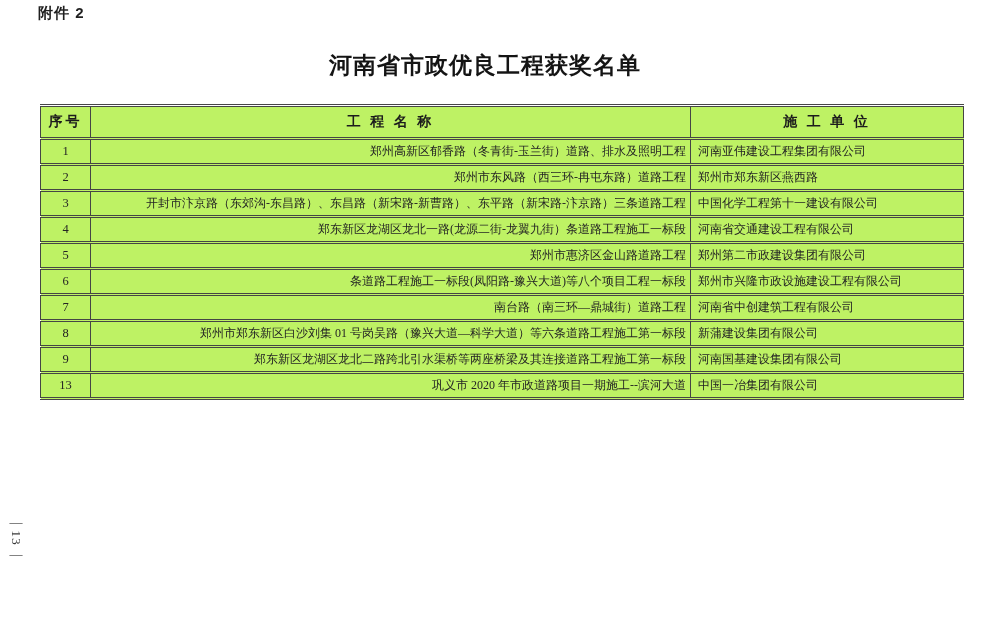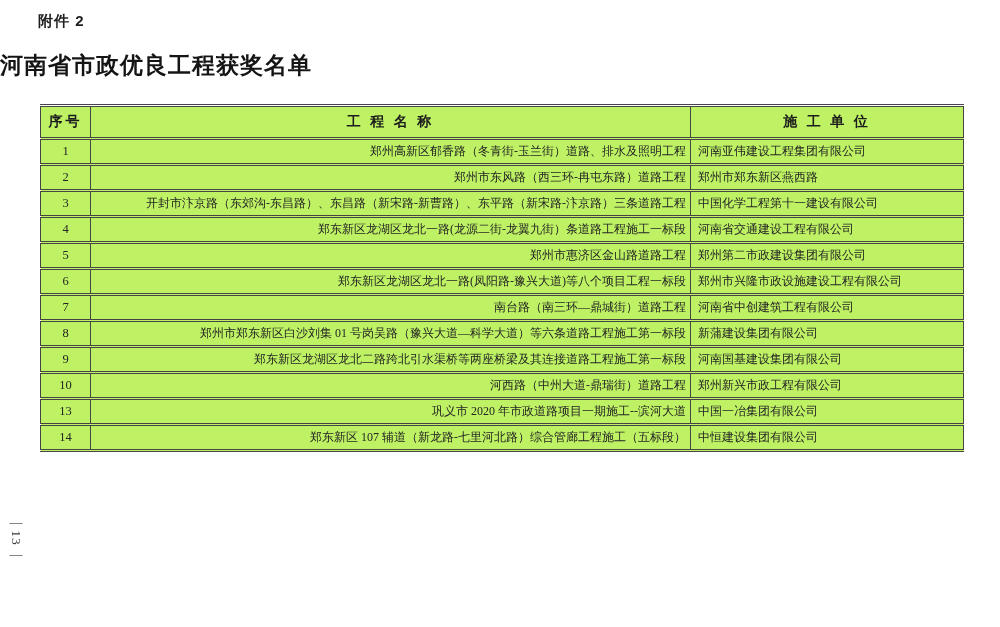--- a/index.html
+++ b/index.html
@@ -6,31 +6,32 @@
   .page {
     position: relative;
     width: 1000px; height: 627px;
     background: #ffffff;
     overflow: hidden;
     color: #262626;
     font-family: "Liberation Serif", serif;
   }
   .attachment {
     position: absolute;
-    left: 38px; top: 12px;
+    left: 38px; top: 4px;
     font-family: "Liberation Sans", sans-serif;
     font-size: 15px;
     font-weight: 600;
     color: #1f1f1f;
     letter-spacing: 1px;
   }
   .title {
     position: absolute;
     left: 0; right: 30px; top: 50px;
     margin: 0;
+    text-align: center;
     font-family: "Liberation Sans", sans-serif;
     font-size: 23px;
     font-weight: 700;
     letter-spacing: 1px;
     color: #141414;
   }
   table.awards {
     position: absolute;
     left: 40px; top: 104px;
     width: 923px;
@@ -135,21 +136,21 @@
     </tr>
 
     <tr>
       <td class="c-no">5</td>
       <td class="c-project">郑州市惠济区金山路道路工程</td>
       <td class="c-contractor">郑州第二市政建设集团有限公司</td>
     </tr>
 
     <tr>
       <td class="c-no">6</td>
-      <td class="c-project">郑东新区龙湖区龙北一路(凤阳路-豫兴大道)等八个项目工程一标段</td>
+      <td class="c-project">条道路工程施工一标段(凤阳路-豫兴大道)等八个项目工程一标段</td>
       <td class="c-contractor">郑州市兴隆市政设施建设工程有限公司</td>
     </tr>
 
     <tr>
       <td class="c-no">7</td>
       <td class="c-project">南台路（南三环—鼎城街）道路工程</td>
       <td class="c-contractor">河南省中创建筑工程有限公司</td>
     </tr>
 
     <tr>
@@ -157,36 +158,26 @@
       <td class="c-project">郑州市郑东新区白沙刘集 01 号岗吴路（豫兴大道—科学大道）等六条道路工程施工第一标段</td>
       <td class="c-contractor">新蒲建设集团有限公司</td>
     </tr>
 
     <tr>
       <td class="c-no">9</td>
       <td class="c-project">郑东新区龙湖区龙北二路跨北引水渠桥等两座桥梁及其连接道路工程施工第一标段</td>
       <td class="c-contractor">河南国基建设集团有限公司</td>
     </tr>
 
-    <tr>
-      <td class="c-no">10</td>
-      <td class="c-project">河西路（中州大道-鼎瑞街）道路工程</td>
-      <td class="c-contractor">郑州新兴市政工程有限公司</td>
-    </tr>
 
 
 
     <tr>
       <td class="c-no">13</td>
       <td class="c-project">巩义市 2020 年市政道路项目一期施工--滨河大道</td>
       <td class="c-contractor">中国一冶集团有限公司</td>
     </tr>
 
-    <tr>
-      <td class="c-no">14</td>
-      <td class="c-project">郑东新区 107 辅道（新龙路-七里河北路）综合管廊工程施工（五标段）</td>
-      <td class="c-contractor">中恒建设集团有限公司</td>
-    </tr>
 
   </tbody>
   </table>
 
 </div>
 
 </body></html>

